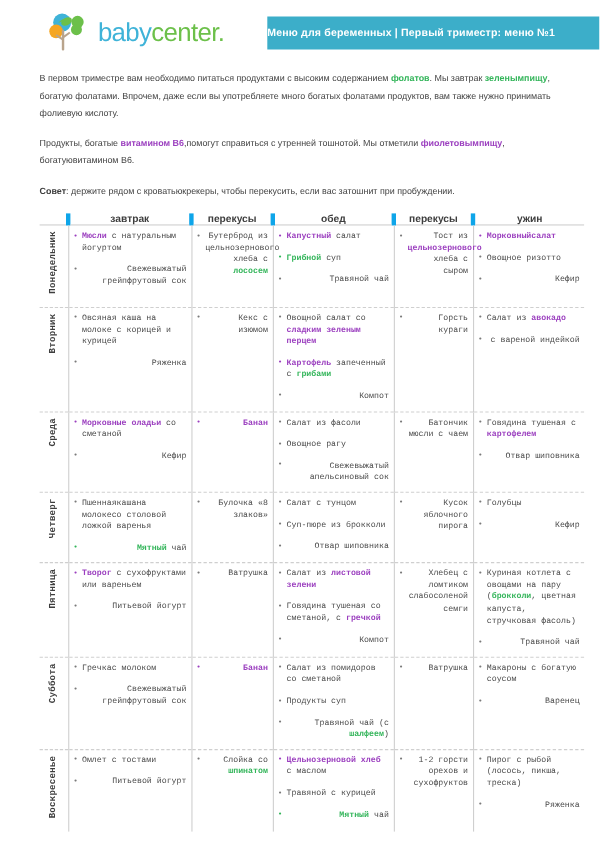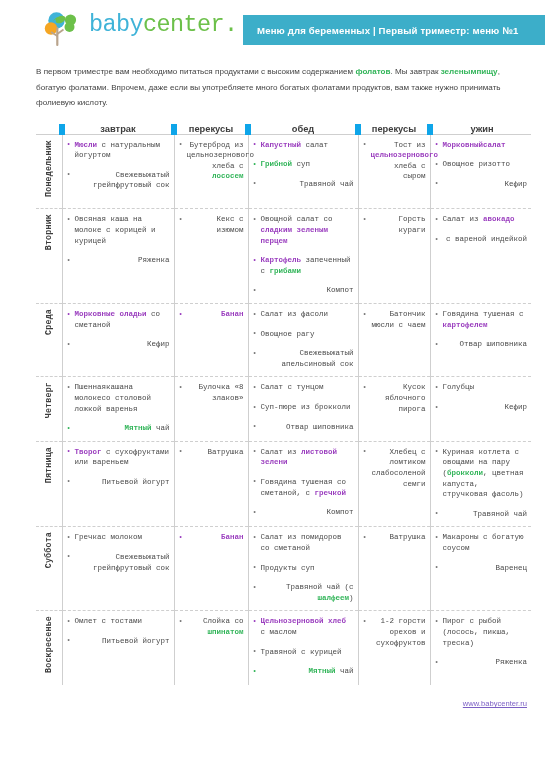--- a/index.html
+++ b/index.html
@@ -25,23 +25,22 @@
   .header {
     position: relative;
     height: 58px;
     display: flex;
     align-items: center;
     padding-left: 44px;
     box-sizing: border-box;
   }
   .logo {
     display: flex;
-    align-items: flex-start;
+    align-items: center;
     gap: 5px;
-    font-family: Liberation Mono, monospace;
   }
   .logo-mark {
     width: 40px;
     height: 37px;
     flex: none;
   }
   .logo-word {
     font-size: 23.5px;
     letter-spacing: -0.6px;
     font-weight: 400;
@@ -53,21 +52,20 @@
 
   .title-banner {
     position: absolute;
     left: 243px;
     top: 15px;
     right: 0;
     height: 30px;
     background: #3caec9;
     display: flex;
     align-items: center;
-    padding-left: 14px;
     box-sizing: border-box;
   }
   .title-banner-text {
     color: #ffffff;
     font-size: 9.6px;
     font-weight: bold;
     letter-spacing: 0.15px;
     white-space: nowrap;
   }
 
@@ -110,21 +108,21 @@
     font-size: 9.3px;
     font-weight: bold;
     color: #3d3d3d;
     text-align: center;
     padding: 1px 2px 6px 2px;
     border-bottom: 1px solid #cfcfcf;
   }
   .hdr-row th.day-head {
     border-bottom: 1px solid #cfcfcf;
   }
-  .hdr-row th.vline { border-left: 6px solid #0ea5e9; }
+  .hdr-row th.vline { border-left: 4px solid #0ea5e9; }
 
   tr.day-row > td {
     border-bottom: 1px dashed #cfcfcf;
     padding: 5px 4px 7px 4px;
     font-family: Liberation Mono, monospace;
   }
   tr.day-row > td.vline { border-left: 1px solid #cfcfcf; }
   tr.day-row:last-child > td { border-bottom: none; }
 
   td.day-cell {
@@ -200,20 +198,22 @@
       </svg>
       <div class="logo-word"><span class="logo-baby">baby</span><span class="logo-center">center</span><span class="logo-dot">.</span></div>
     </div>
     <div class="title-banner">
       <span class="title-banner-text">Меню для беременных | Первый триместр: меню №1</span>
     </div>
   </div>
 
   <div class="intro">
     <p><span>В первом триместре вам необходимо питаться продуктами с высоким содержанием </span><span class="g">фолатов</span><span>. Мы завтрак </span><span class="g">зеленымпищу</span><span>, богатую фолатами. Впрочем, даже если вы употребляете много богатых фолатами продуктов, вам также нужно принимать фолиевую кислоту.</span></p>
+    <p><span>Продукты, богатые </span><span class="v">витамином B6</span><span>,помогут справиться с утренней тошнотой. Мы отметили </span><span class="v">фиолетовымпищу</span><span>, богатуювитамином B6.</span></p>
+    <p><span class="b">Совет</span><span>: держите рядом с кроватьюкрекеры, чтобы перекусить, если вас затошнит при пробуждении.</span></p>
   </div>
 
   <div class="table-wrap">
     <table class="menu">
       <colgroup>
         <col class="c-day">
           <col class="c-br">
           <col class="c-sn1">
           <col class="c-ln">
           <col class="c-sn2">

